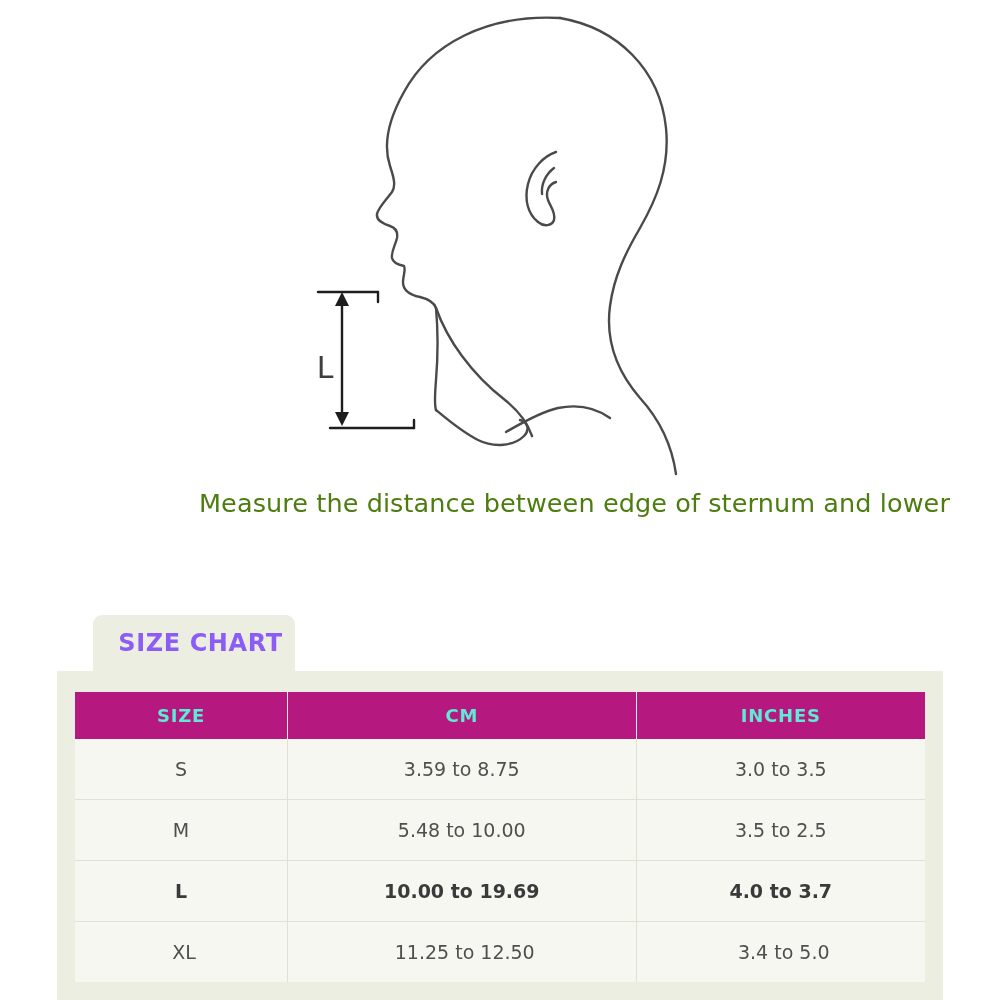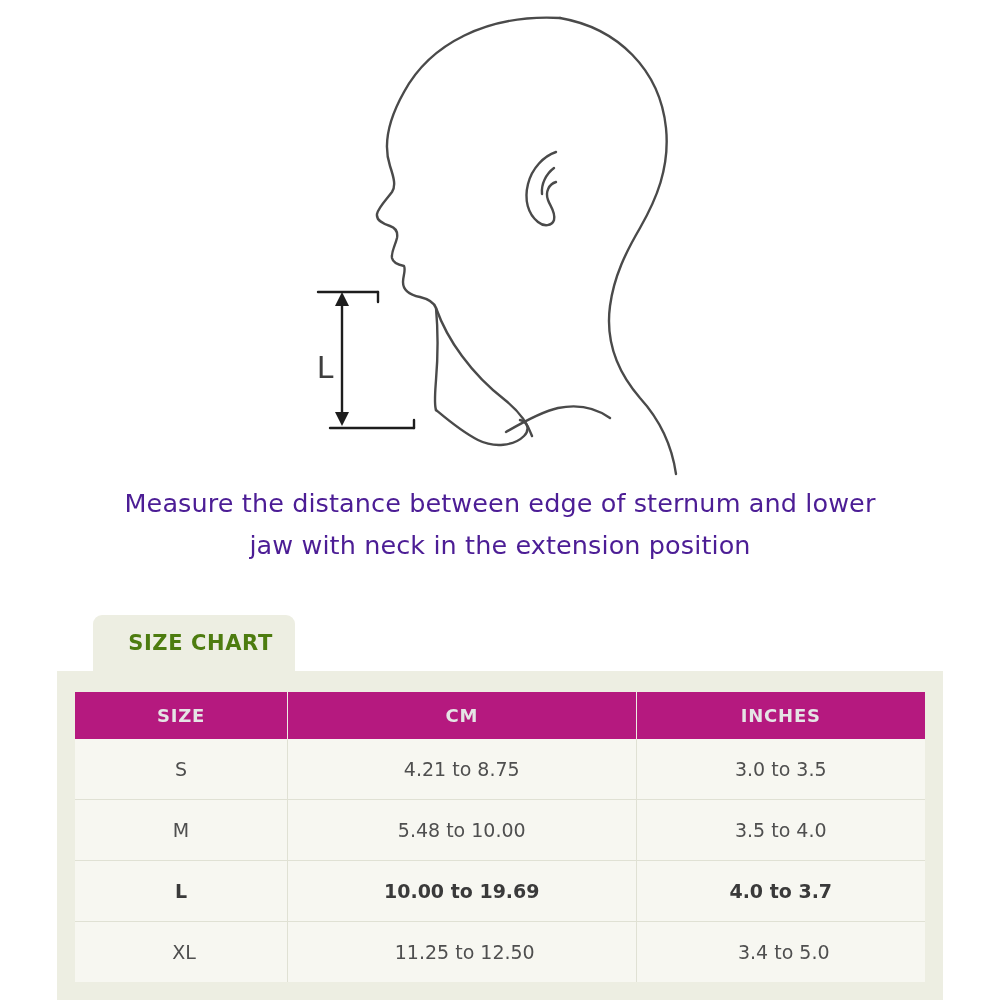--- a/index.html
+++ b/index.html
@@ -32,24 +32,24 @@
     font-size: 30px;
     fill: #3e3e3e;
   }
 
   
   .caption {
     position: absolute;
     left: 50px;
     top: 482px;
     width: 900px;
-    text-align: center;
+    text-align: right;
     font-size: 25.5px;
     line-height: 42px;
-    color: #4c1d95;
+    color: #4d7c0f;
     letter-spacing: 0.1px;
   }
   .caption .line {
     display: block;
   }
 
   
   .chart-wrap {
     position: absolute;
     left: 57px;
@@ -64,42 +64,42 @@
     height: 56px;
     background: #edeee2;
     border-top-left-radius: 9px;
     border-top-right-radius: 9px;
     display: flex;
     align-items: center;
     justify-content: center;
     box-sizing: border-box;
   }
   .tab-label {
-    font-size: 21px;
+    font-size: 24px;
     font-weight: bold;
-    color: #4d7c0f;
+    color: #8b5cf6;
     letter-spacing: 0.6px;
     margin-left: 13px;
   }
 
   .panel {
     background: #edeee2;
     padding: 21px 18px 24px 18px;
     box-sizing: border-box;
     width: 886px;
   }
 
   table.size-table {
     width: 100%;
     border-collapse: collapse;
     table-layout: fixed;
   }
   table.size-table th {
     background: #b5197f;
-    color: #e5e5e5;
+    color: #5eead4;
     font-size: 18px;
     font-weight: bold;
     letter-spacing: 0.8px;
     height: 45px;
     vertical-align: middle;
     text-align: center;
     border-right: 1px solid #edeee2;
   }
   table.size-table th:last-child { border-right: none; text-align: center; }
 
@@ -177,21 +177,20 @@
 
       <line x1="378" y1="292" x2="378" y2="302"></line>
       <line x1="414" y1="428" x2="414" y2="420"></line>
     </g>
     <text class="measure-label" x="325" y="378" text-anchor="middle">L</text>
   </svg>
 </div>
 
 <div class="caption">
   <span class="line">Measure the distance between edge of sternum and lower</span>
-  <span class="line">jaw with neck in the extension position</span>
 </div>
 
 <div class="chart-wrap">
   <div class="tab">
     <span class="tab-label">SIZE CHART</span>
   </div>
   <div class="panel">
     <table class="size-table">
       <colgroup>
         <col class="col-size">
@@ -201,27 +200,27 @@
       <thead>
         <tr>
           <th>SIZE</th>
           <th>CM</th>
           <th>INCHES</th>
         </tr>
       </thead>
       <tbody>
         <tr>
           <td>S</td>
-          <td>4.21 to 8.75</td>
+          <td>3.59 to 8.75</td>
           <td>3.0 to 3.5</td>
         </tr>
         <tr>
           <td>M</td>
           <td>5.48 to 10.00</td>
-          <td>3.5 to 4.0</td>
+          <td>3.5 to 2.5</td>
         </tr>
         <tr class="highlight">
           <td>L</td>
           <td>10.00 to 19.69</td>
           <td>4.0 to 3.7</td>
         </tr>
         <tr>
           <td>XL</td>
           <td>11.25 to 12.50</td>
           <td>3.4 to 5.0</td>

